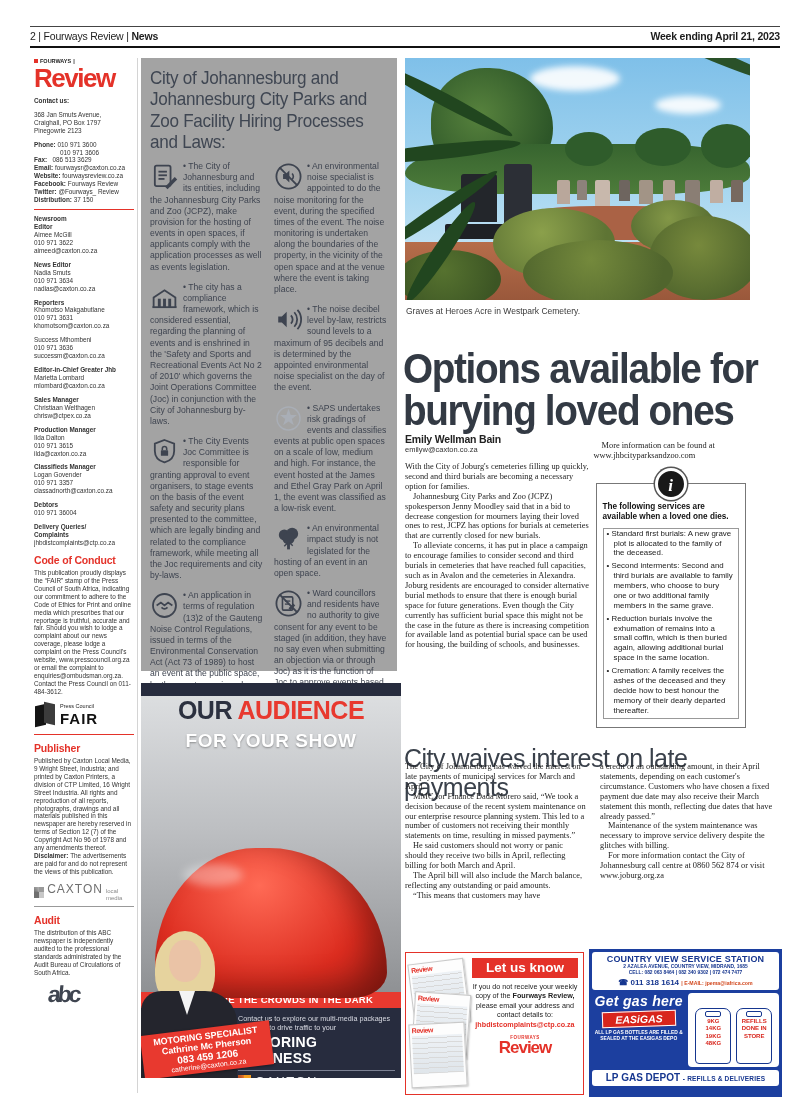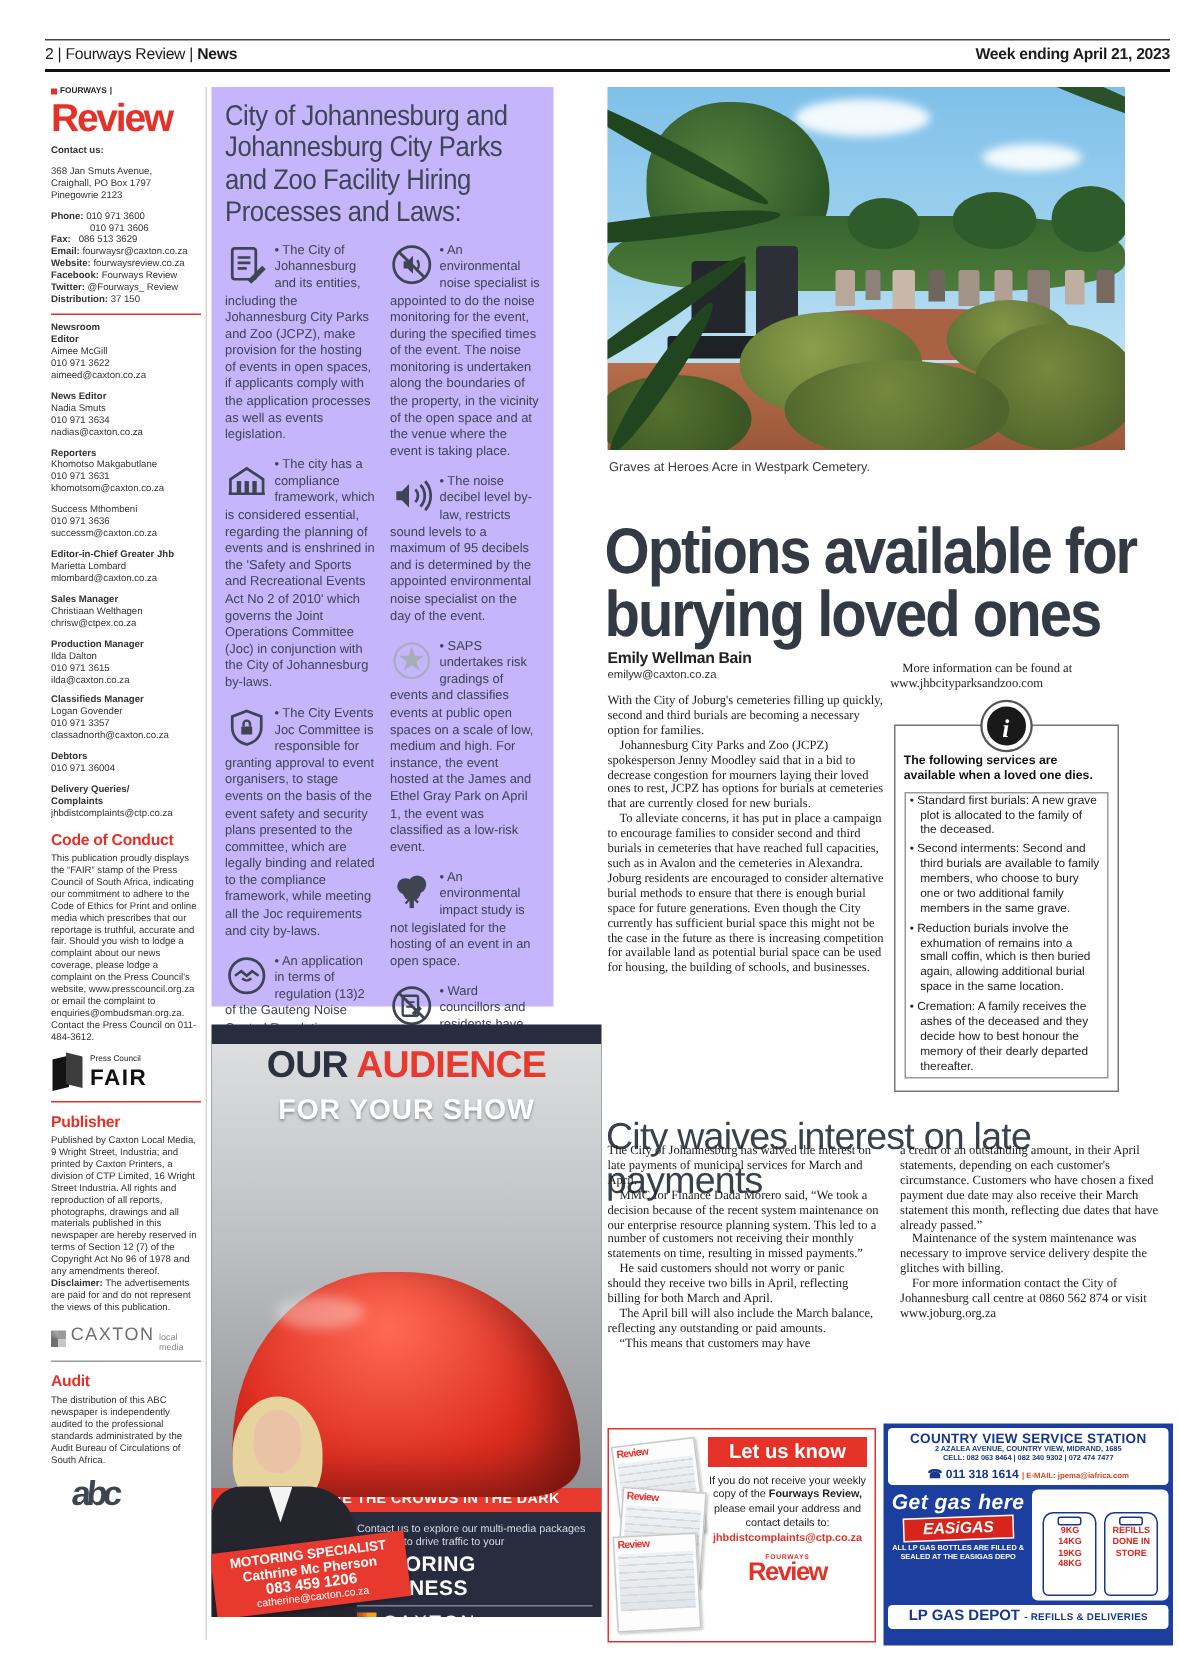--- a/index.html
+++ b/index.html
@@ -30,21 +30,21 @@
   .fair-mark::before{content:"";position:absolute;left:1px;top:3px;width:11px;height:21px;background:#141414;transform:skewY(-14deg)}
   .fair-mark::after{content:"";position:absolute;left:10px;top:1px;width:11px;height:21px;background:#3c3c3c;transform:skewY(14deg)}
   .fair-sm{font-size:5.5px;color:#222}
   .fair-big{font-size:15px;font-weight:bold;letter-spacing:1px;color:#111}
   .cx{display:flex;align-items:baseline;gap:3px;margin:6px 0 2px;border-bottom:1px solid #999;padding-bottom:3px}
   .cx-sq{width:11px;height:11px;align-self:center;background:conic-gradient(#9a9a9a 0 25%,#c7c7c7 0 50%,#6f6f6f 0 75%,#b0b0b0)}
   .cx-name{font-size:12px;color:#6f6f6f;letter-spacing:1px}
   .cx-sub{font-size:6px;color:#8a8a8a}
   .abc{font-size:23px;font-weight:bold;color:#3f4550;letter-spacing:-3px;transform:skewX(-6deg);margin:4px 0 0 14px}
   
-  .fac{position:absolute;left:141px;top:58px;width:228px;height:613px;background:#c4b5fd;
+  .fac{position:absolute;left:141px;top:58px;width:256px;height:613px;background:#a3a3a3;
        padding:9px 9px;box-sizing:border-box;color:#3e4450}
   .fac h2{margin:0;font-weight:normal;font-size:19px;line-height:1.12;color:#3f4652;
           transform:scaleX(.9);transform-origin:0 0;width:111%;letter-spacing:-.3px}
   .fac-cols{display:flex;gap:10px;margin-top:9px}
   .fac-col{flex:1;font-size:8.6px;line-height:1.3}
   .fi{margin-bottom:9px}
   .fi svg{float:left;width:29px;height:29px;margin:1px 4px 0 0}
   
   .ad1{position:absolute;left:141px;top:683px;width:260px;height:395px;background:#272c3e;overflow:hidden}
   .ad1-photo{position:relative;height:296px;background:linear-gradient(180deg,#dcdee0 0%,#bdbfc2 45%,#8f9194 100%)}

